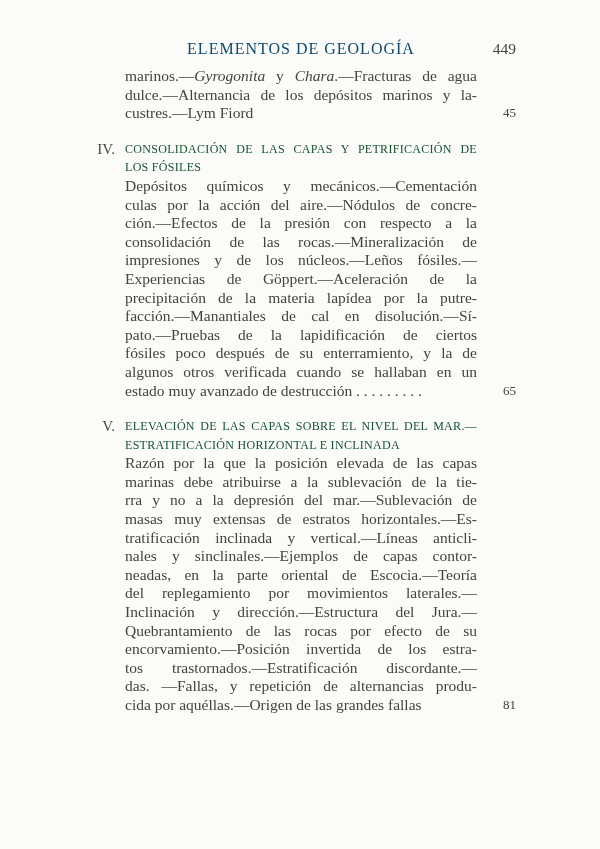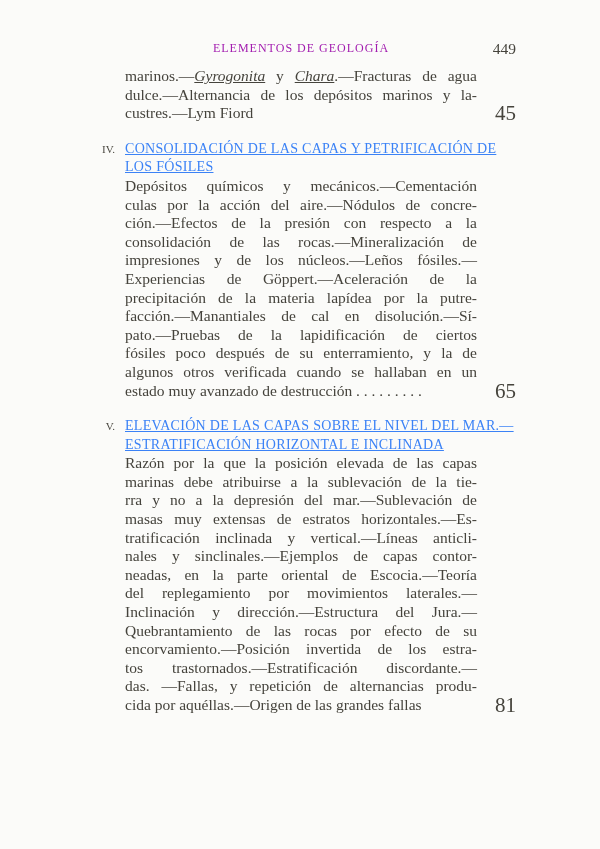--- a/index.html
+++ b/index.html
@@ -27,77 +27,76 @@
     position: relative;
     width: 391px;
     height: 17px;
     line-height: 17px;
     margin-bottom: 10px;
   }
   .rh-title {
     display: block;
     width: 352px;
     text-align: center;
-    font-size: 12px;
+    font-size: 16px;
     letter-spacing: 1px;
-    color: #a21caf;
+    color: #0c4a6e;
   }
   .rh-num {
     position: absolute;
     right: 0;
     top: 0;
     font-size: 15.5px;
   }
   
   .entry {
     position: relative;
     width: 391px;
     margin-top: 17px;
   }
   .entry.first { margin-top: 0; }
   .numeral {
     position: absolute;
     left: -44px;
     top: 0;
     width: 34px;
     text-align: right;
-    font-size: 11px;
+    font-size: 15px;
     line-height: 18.6px;
     color: #4c4a43;
   }
   .line {
     width: 352px;
     line-height: 18.6px;
     font-size: 15.5px;
     text-align: justify;
     text-align-last: justify;
     white-space: nowrap;
   }
   .line.last {
     text-align-last: left;
   }
   .hline {
     width: 352px;
     line-height: 18.6px;
-    font-size: 14px;
+    font-size: 12px;
     letter-spacing: 0.3px;
-    color: #3b82f6;
+    color: #14532d;
     text-align: justify;
     text-align-last: justify;
     white-space: nowrap;
-    text-decoration: underline;
   }
   .hline.last { text-align-last: left; }
-  .it { font-style: italic; text-decoration: underline; }
+  .it { font-style: italic; }
   .pageref {
     position: absolute;
     right: 0;
     bottom: 0;
     line-height: 18.6px;
-    font-size: 21px;
+    font-size: 13px;
   }
 </style>
 </head>
 <body>
 
 <div class="page">
   <div class="content">
 
     <div class="running">
       <span class="rh-title">ELEMENTOS DE GEOLOGÍA</span>

